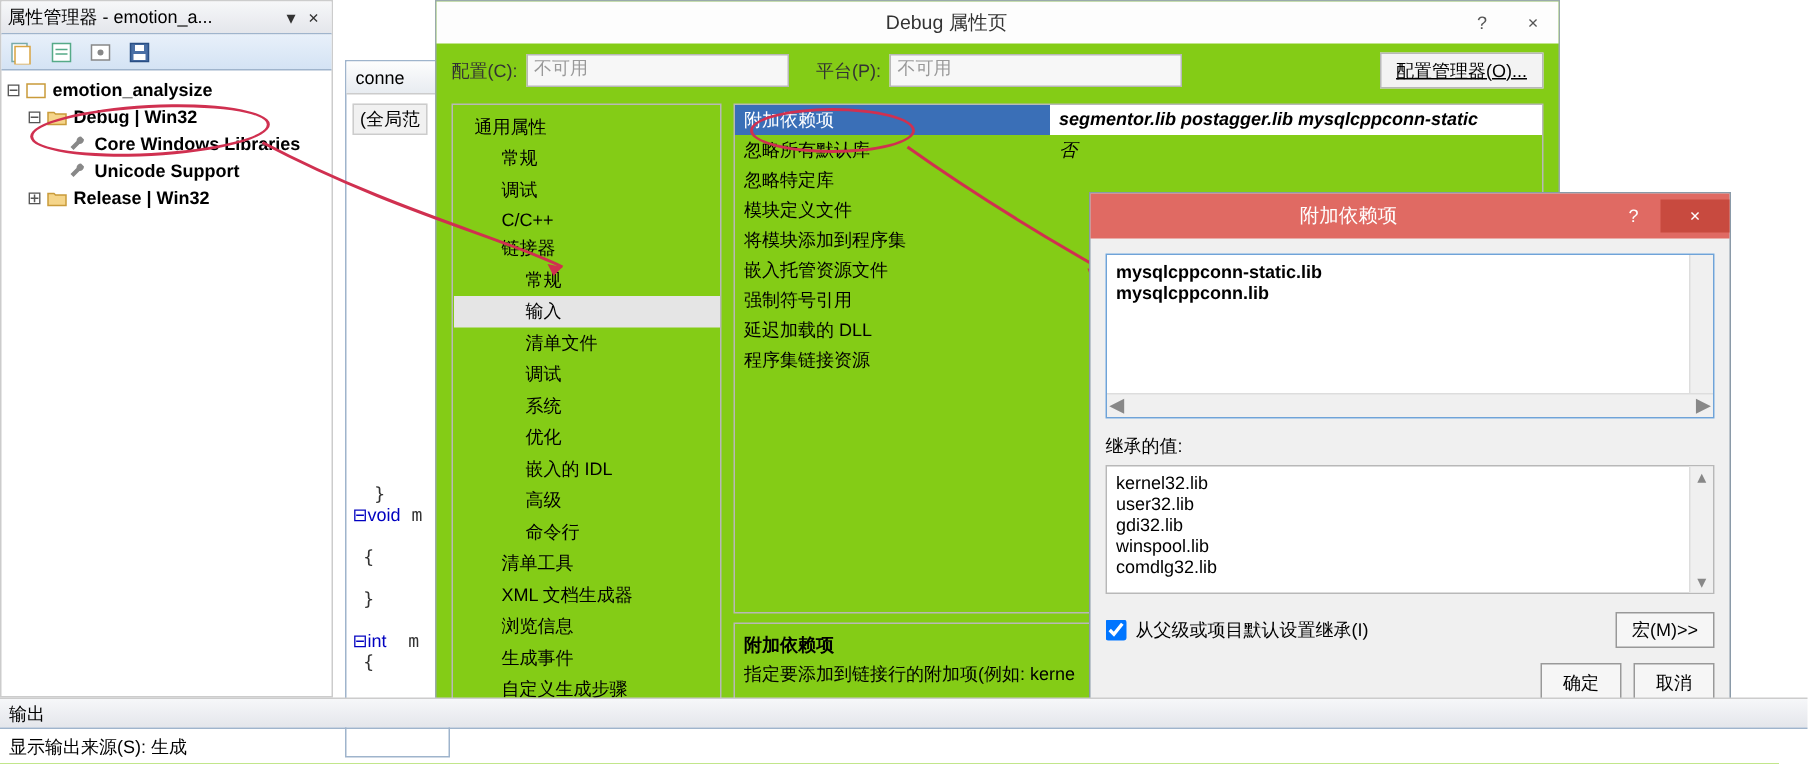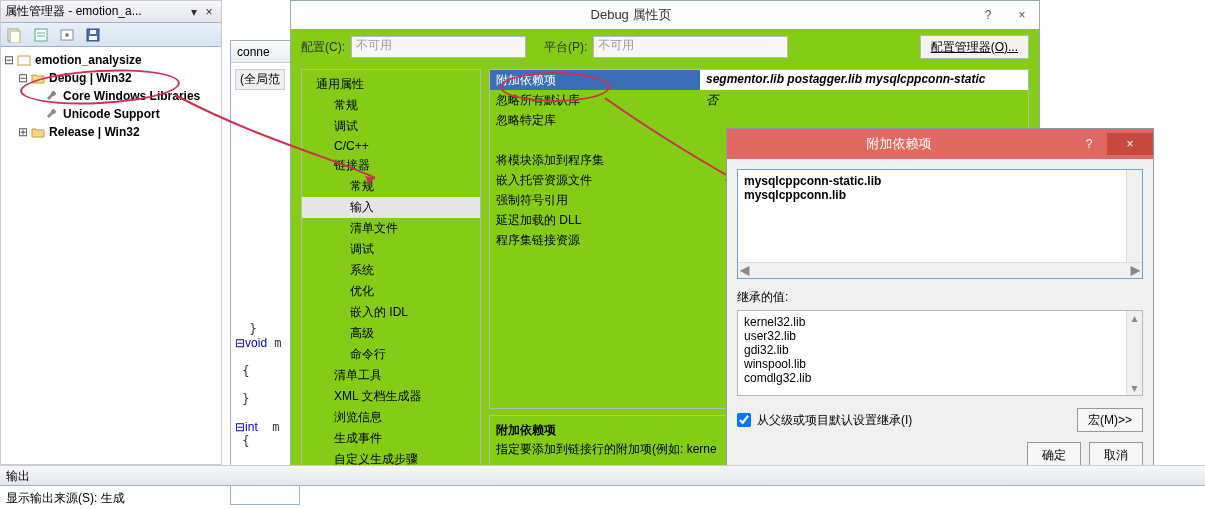--- a/index.html
+++ b/index.html
@@ -211,20 +211,21 @@
           </div>
         <div class="grow">
             <div class="gk">忽略所有默认库</div>
             <div class="gv" style="font-weight:normal">否</div>
           </div>
         <div class="grow">
             <div class="gk">忽略特定库</div>
             <div class="gv"></div>
           </div>
         <div class="grow">
+            <div class="gk">模块定义文件</div>
             <div class="gv"></div>
           </div>
         <div class="grow">
             <div class="gk">将模块添加到程序集</div>
             <div class="gv"></div>
           </div>
         <div class="grow">
             <div class="gk">嵌入托管资源文件</div>
             <div class="gv"></div>
           </div>

